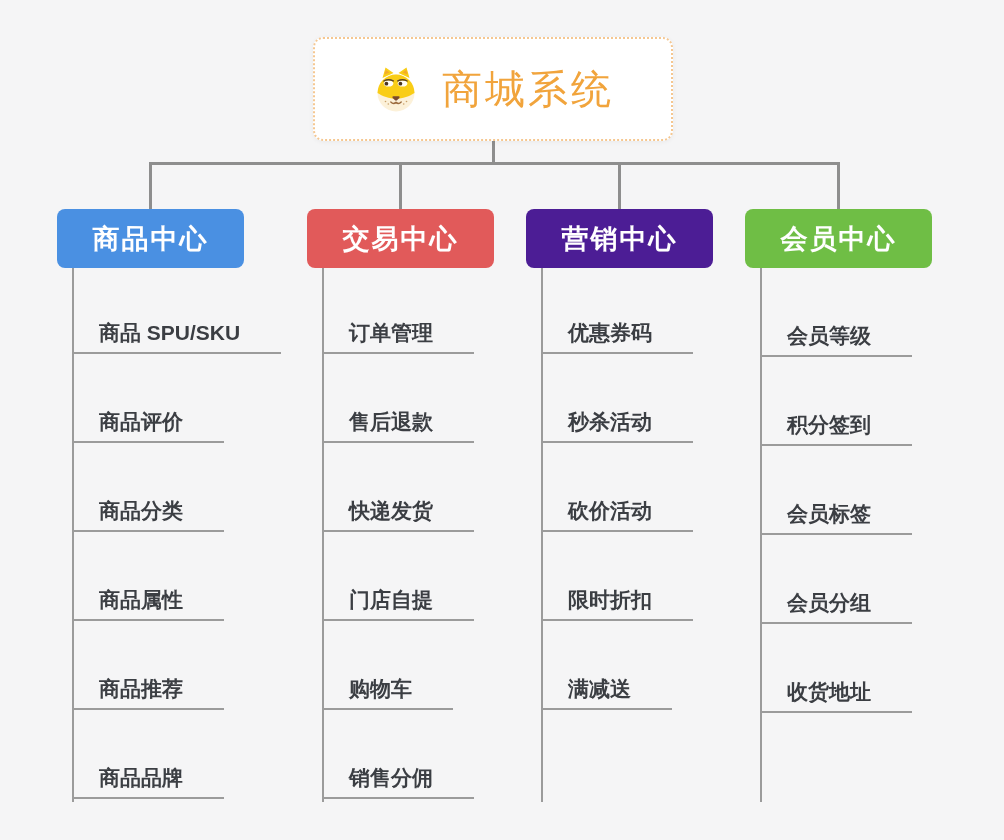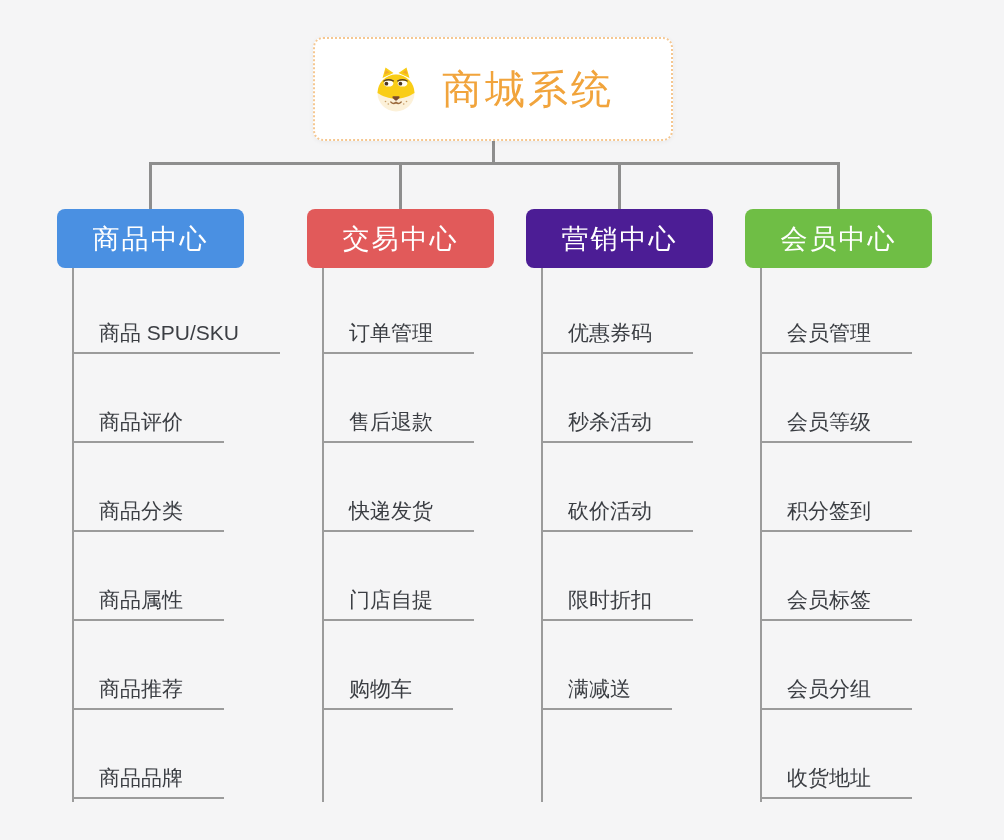--- a/index.html
+++ b/index.html
@@ -18,21 +18,21 @@
   .root {
     position: absolute; left: 313px; top: 37px; width: 360px; height: 104px;
     background: #ffffff; border: 2px dotted #f5c791; border-radius: 10px;
     display: flex; align-items: center; justify-content: center; gap: 22px;
     box-shadow: 0 1px 5px rgba(0,0,0,0.05);
   }
   .root-title { font-size: 40px; color: #f1a43c; letter-spacing: 3px; white-space: nowrap; }
   .doge { width: 48px; height: 48px; flex: 0 0 48px; }
 
   
-  .branch-col { position: absolute; top: 209px; width: 149px; }
+  .branch-col { position: absolute; top: 209px; width: 149px; font-weight: bold; }
   .branch-box {
     width: 187px; height: 59px; border-radius: 8px;
     display: flex; align-items: center; justify-content: center;
     color: #ffffff; font-size: 27px; letter-spacing: 2px; white-space: nowrap;
   }
   .col-line { position: absolute; left: 15px; top: 59px; width: 2px; height: 534px; background: #9b9b9b; }
   .items { position: absolute; left: 15px; top: 59px; }
   .item-row { height: 89px; display: flex; align-items: flex-end; }
   .item-row.first { height: 86px; }
   .topic {
@@ -122,20 +122,23 @@
         </div>
       <div class="item-row">
           <span class="topic">快递发货</span>
         </div>
       <div class="item-row">
           <span class="topic">门店自提</span>
         </div>
       <div class="item-row">
           <span class="topic">购物车</span>
         </div>
+      <div class="item-row">
+          <span class="topic">销售分佣</span>
+        </div>
     </div>
   </div>
 
   <div class="branch-col col3">
     <div class="branch-box" style="background: #4c1d95;">营销中心</div>
     <div class="col-line"></div>
     <div class="items">
       <div class="item-row first">
           <span class="topic">优惠券码</span>
         </div>
@@ -151,23 +154,20 @@
       <div class="item-row">
           <span class="topic">满减送</span>
         </div>
     </div>
   </div>
 
   <div class="branch-col col4">
     <div class="branch-box" style="background: rgb(111, 190, 69);">会员中心</div>
     <div class="col-line"></div>
     <div class="items">
-      <div class="item-row first">
-          <span class="topic">会员管理</span>
-        </div>
       <div class="item-row">
           <span class="topic">会员等级</span>
         </div>
       <div class="item-row">
           <span class="topic">积分签到</span>
         </div>
       <div class="item-row">
           <span class="topic">会员标签</span>
         </div>
       <div class="item-row">

